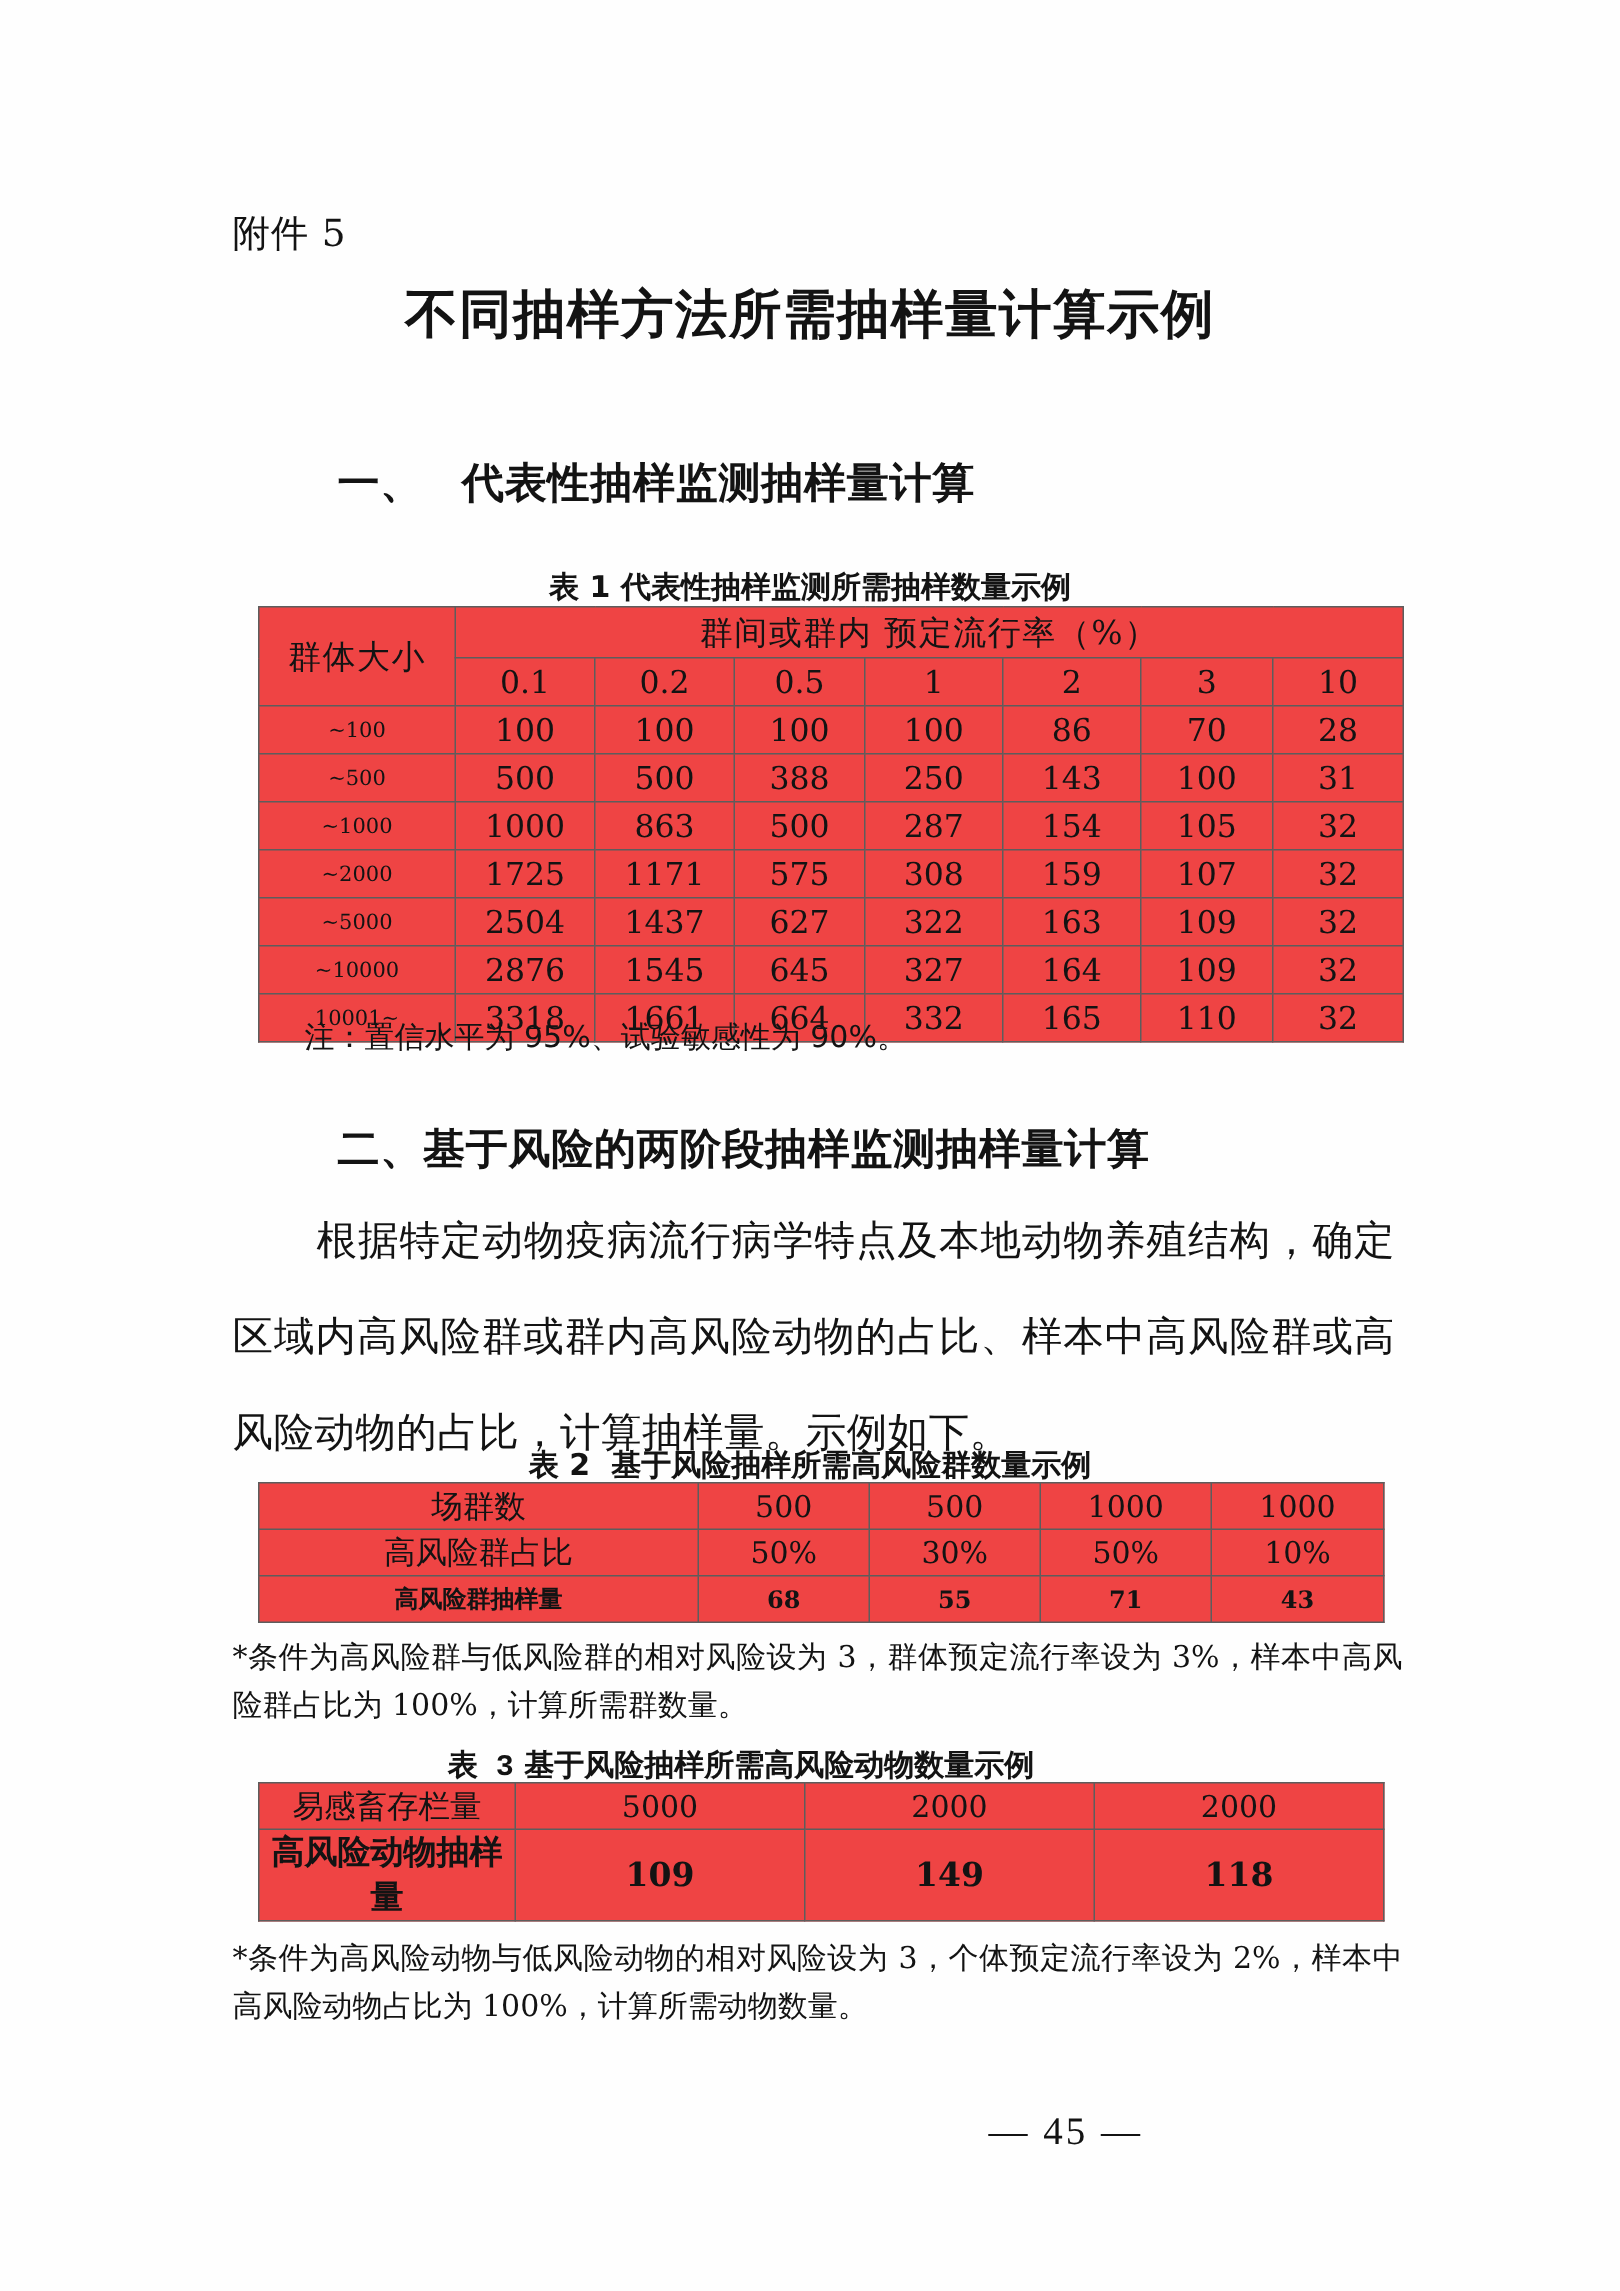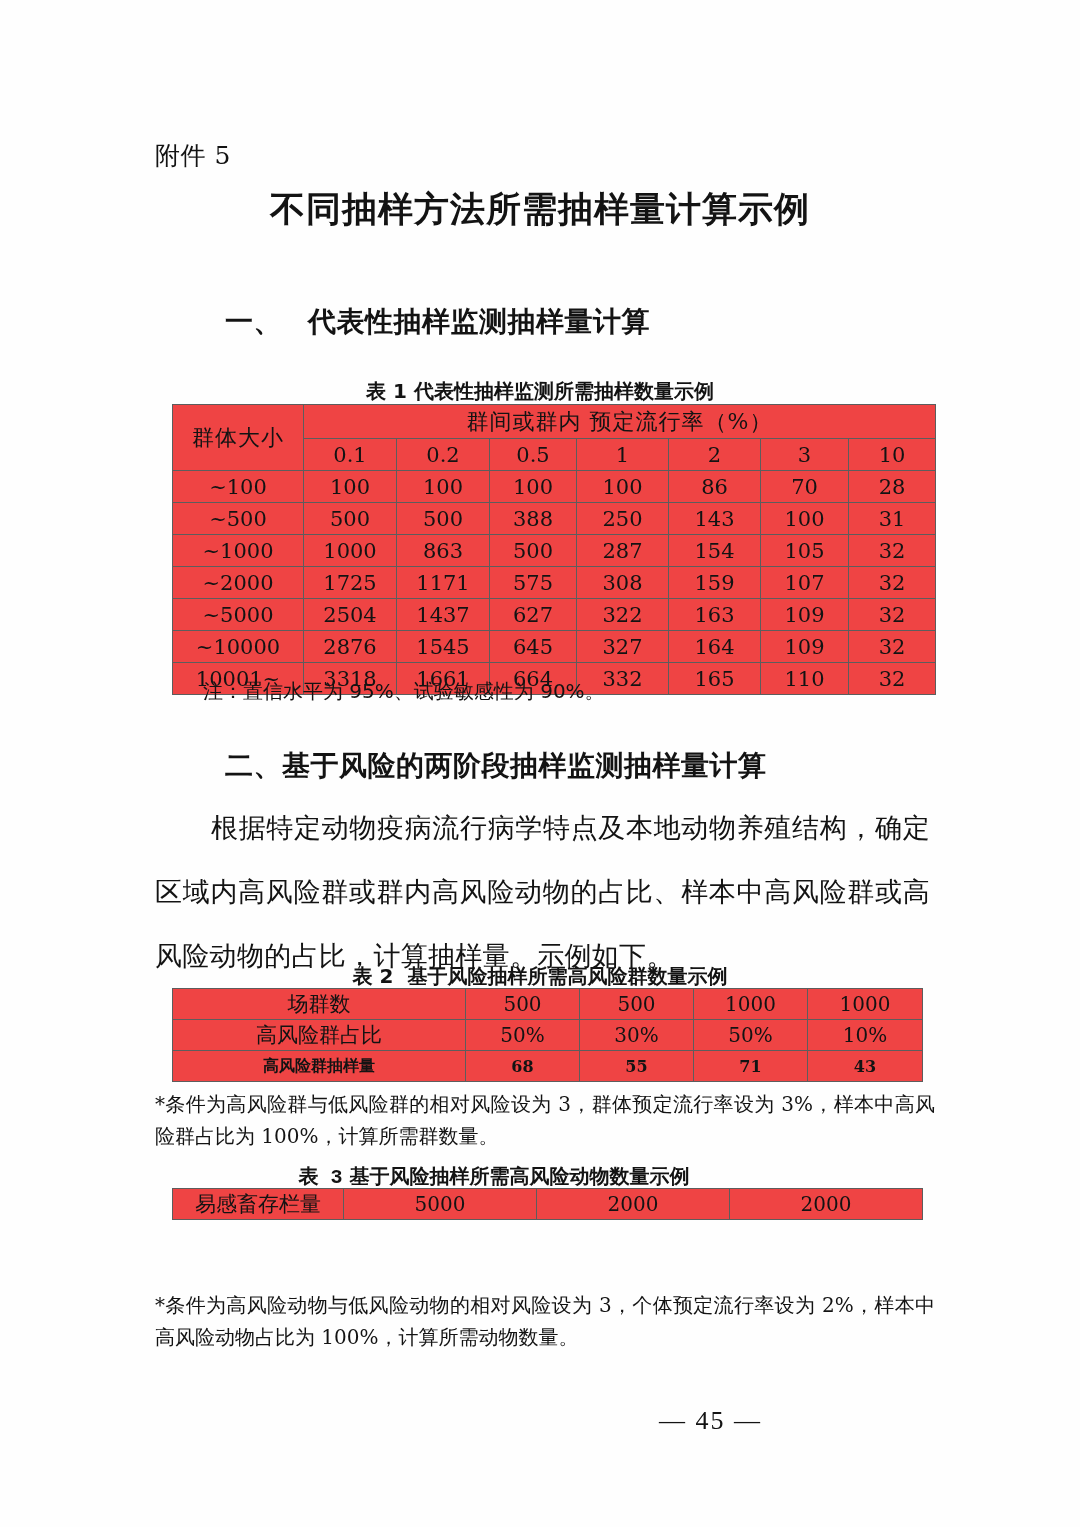--- a/index.html
+++ b/index.html
@@ -109,21 +109,21 @@
   
   #table1 {
     left: 172px;
     top: 404px;
     width: 763px;
   }
   #table1 td {
     height: 31px;
     font-size: 21px;
   }
-  #table1 td.rowlab { font-size: 21px; text-align: center; }
+  #table1 td.rowlab { font-size: 14px; text-align: center; }
   #table1 td.grouphead {
     height: 33px;
     font-size: 22px;
     letter-spacing: 1px;
   }
   #table1 td.sidehead {
     font-size: 22px;
     letter-spacing: 1px;
   }
 
@@ -364,20 +364,26 @@
       <col style="width:193px">
       <col style="width:193px">
     </colgroup>
     <tbody id="t3-body">
         <tr>
           <td class="lab">易感畜存栏量</td>
           <td>5000</td>
           <td>2000</td>
           <td>2000</td>
         </tr>
+        <tr class="bold">
+          <td class="lab">高风险动物抽样量</td>
+          <td>109</td>
+          <td>149</td>
+          <td>118</td>
+        </tr>
       </tbody>
   </table>
 
   <div class="footnote fn-3">*条件为高风险动物与低风险动物的相对风险设为 3，个体预定流行率设为 2%，样本中高风险动物占比为 100%，计算所需动物数量。</div>
 
   <div class="pageno">— 45 —</div>
 
 </div>
 
 </body></html>

